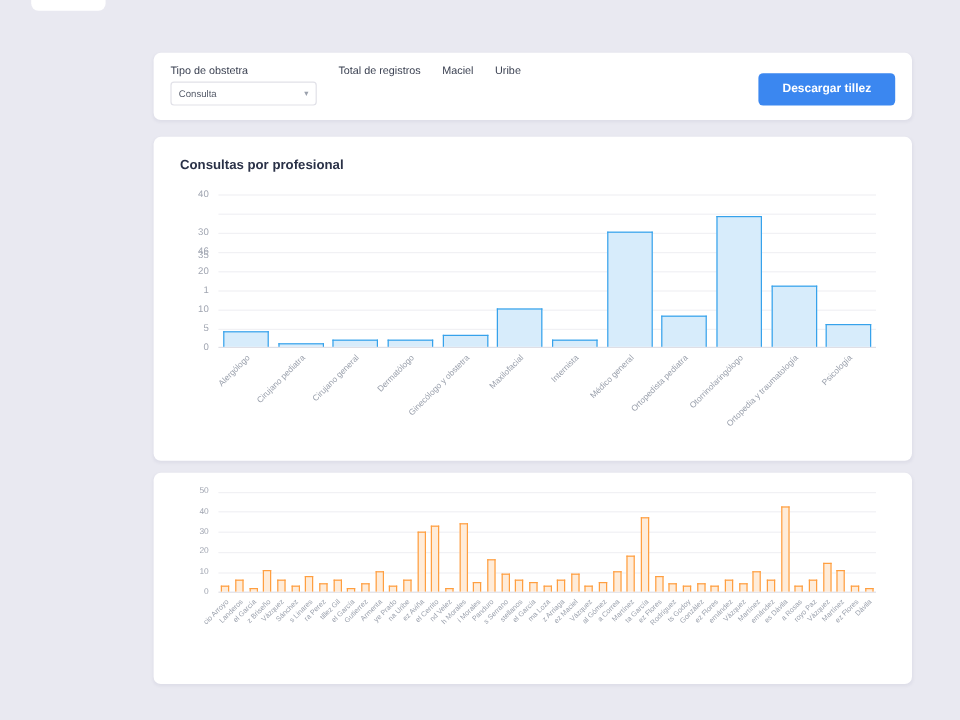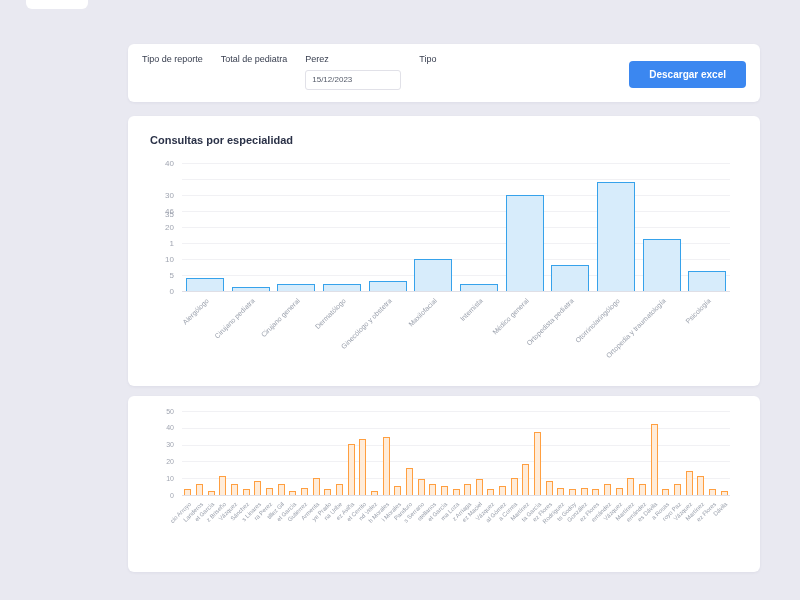--- a/index.html
+++ b/index.html
@@ -96,41 +96,44 @@
 <body>
 
 <div class="top-artifact"></div>
 
 <div class="container">
 
 
   <div class="filter-card">
 
     <div class="field">
-      <label>Tipo de reporte</label>
+      <label>Tipo de obstetra</label>
+      <div class="select-box w-select">
+        <span>Consulta</span>
+        <span class="chevron">▾</span>
+      </div>
     </div>
 
     <div class="field">
-      <label>Total de pediatra</label>
+      <label>Total de registros</label>
     </div>
 
     <div class="field">
-      <label>Perez</label>
-      <input class="input w-date" type="text" value="15/12/2023" style="">
+      <label>Maciel</label>
     </div>
 
     <div class="field">
-      <label>Tipo</label>
-    </div>
-
-    <button class="btn">Descargar excel</button>
+      <label>Uribe</label>
+    </div>
+
+    <button class="btn">Descargar tillez</button>
   </div>
 
   <div class="card">
-    <div class="card-title">Consultas por especialidad</div>
+    <div class="card-title">Consultas por profesional</div>
     <div class="chart" id="chart1">
       <div class="ylabels">
           <div class="ytick" style="top: 124px;">0</div>
           <div class="ytick" style="top: 108px;">5</div>
           <div class="ytick" style="top: 92px;">10</div>
           <div class="ytick" style="top: 76px;">1</div>
           <div class="ytick" style="top: 60px;">20</div>
           <div class="ytick" style="top: 44px;">46</div>
           <div class="ytick" style="top: 28px;">30</div>
           <div class="ytick" style="top: 12px; margin-top: 35px;">35</div>

